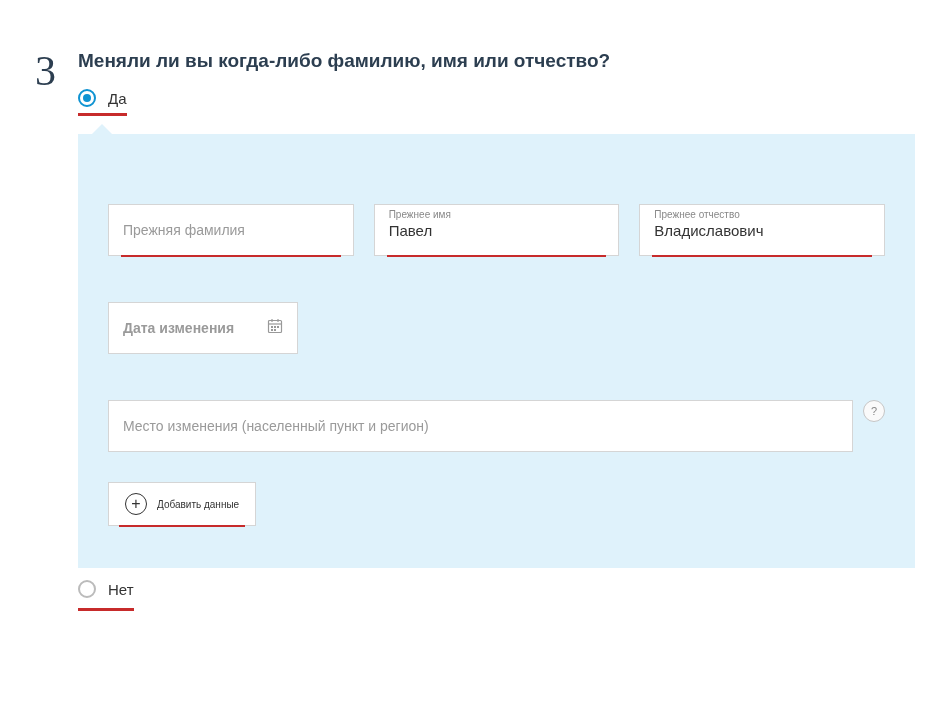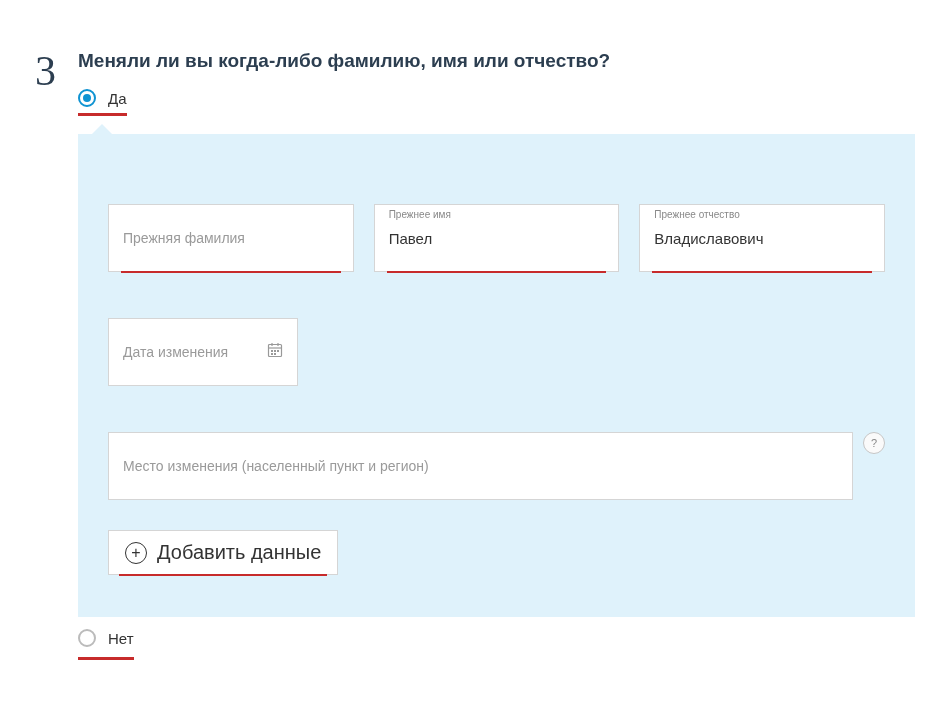--- a/index.html
+++ b/index.html
@@ -11,34 +11,34 @@
     .heading { font-size: 19px; font-weight: bold; color: #2c3e50; margin-bottom: 17px; }
     .subtext { font-size: 14px; color: #666; line-height: 1.55; margin-bottom: 28px; }
     .radio-row { display: flex; align-items: center; gap: 12px; padding-bottom: 6px; border-bottom: 3px solid #c72b2b; width: fit-content; text-align: right; }
     .radio-outer { width: 18px; height: 18px; border: 2px solid #0f93d2; border-radius: 50%; display: flex; align-items: center; justify-content: center; cursor: pointer; }
     .radio-inner { width: 8px; height: 8px; background: #0f93d2; border-radius: 50%; }
     .radio-outer.empty { border-color: #bbb; }
     .radio-label { font-size: 15px; color: #333; }
     .expanded-box { position: relative; background: #dff2fb; margin-top: 18px; padding: 70px 30px 42px 30px; }
     .expanded-box::before { content: ""; position: absolute; top: -10px; left: 14px; width: 0; height: 0; border-left: 10px solid transparent; border-right: 10px solid transparent; border-bottom: 10px solid #dff2fb; }
     .input-row { display: flex; gap: 20px; margin-bottom: 46px; }
-    .field { position: relative; background: #fff; border: 1px solid #d5d5d5; height: 68px; display: flex; align-items: center; padding: 0 14px; flex: 1; }
+    .field { position: relative; background: #fff; border: 1px solid #d5d5d5; height: 52px; display: flex; align-items: center; padding: 0 14px; flex: 1; }
     .field .floating-label { position: absolute; top: 4px; left: 14px; font-size: 10px; color: #888; }
     .field .value { font-size: 15px; color: #333; }
     .field .placeholder { font-size: 14px; color: #9a9a9a; }
     .field.underline::after { content: ""; position: absolute; left: 12px; right: 12px; bottom: -2px; height: 2px; background: #c72b2b; }
-    .date-field { width: 190px; flex: 0 0 190px; }
+    .date-field { width: 190px; flex: 0 0 190px; font-weight: bold; }
     .cal-icon { margin-left: auto; color: #888; }
     .place-row { display: flex; align-items: flex-start; gap: 10px; margin-bottom: 30px; }
     .place-field { flex: 1; }
     .help-circle { width: 22px; height: 22px; border: 1px solid #c6c6c6; border-radius: 50%; display: flex; align-items: center; justify-content: center; font-size: 11px; color: #888; cursor: pointer; background: #fafafa; }
     .add-button { background: #fff; border: 1px solid #d5d5d5; padding: 10px 16px; display: flex; align-items: center; gap: 10px; cursor: pointer; width: fit-content; position: relative; }
     .add-button::after { content: ""; position: absolute; left: 10px; right: 10px; bottom: -2px; height: 2px; background: #c72b2b; }
     .plus-circle { width: 22px; height: 22px; border: 1.5px solid #333; border-radius: 50%; display: flex; align-items: center; justify-content: center; font-size: 16px; line-height: 1; color: #333; }
-    .add-label { font-size: 20px; color: #333; }
+    .add-label { font-size: 10px; color: #333; }
     .no-radio-row { display: flex; align-items: center; gap: 12px; padding-bottom: 10px; border-bottom: 3px solid #c72b2b; width: fit-content; margin-top: 12px; }
   </style>
 </head>
 <body>
 
 <div class="container">
   <div class="step-row">
     <div class="step-number">3</div>
     <div class="content">
       <div class="heading">Меняли ли вы когда-либо фамилию, имя или отчество?</div>

